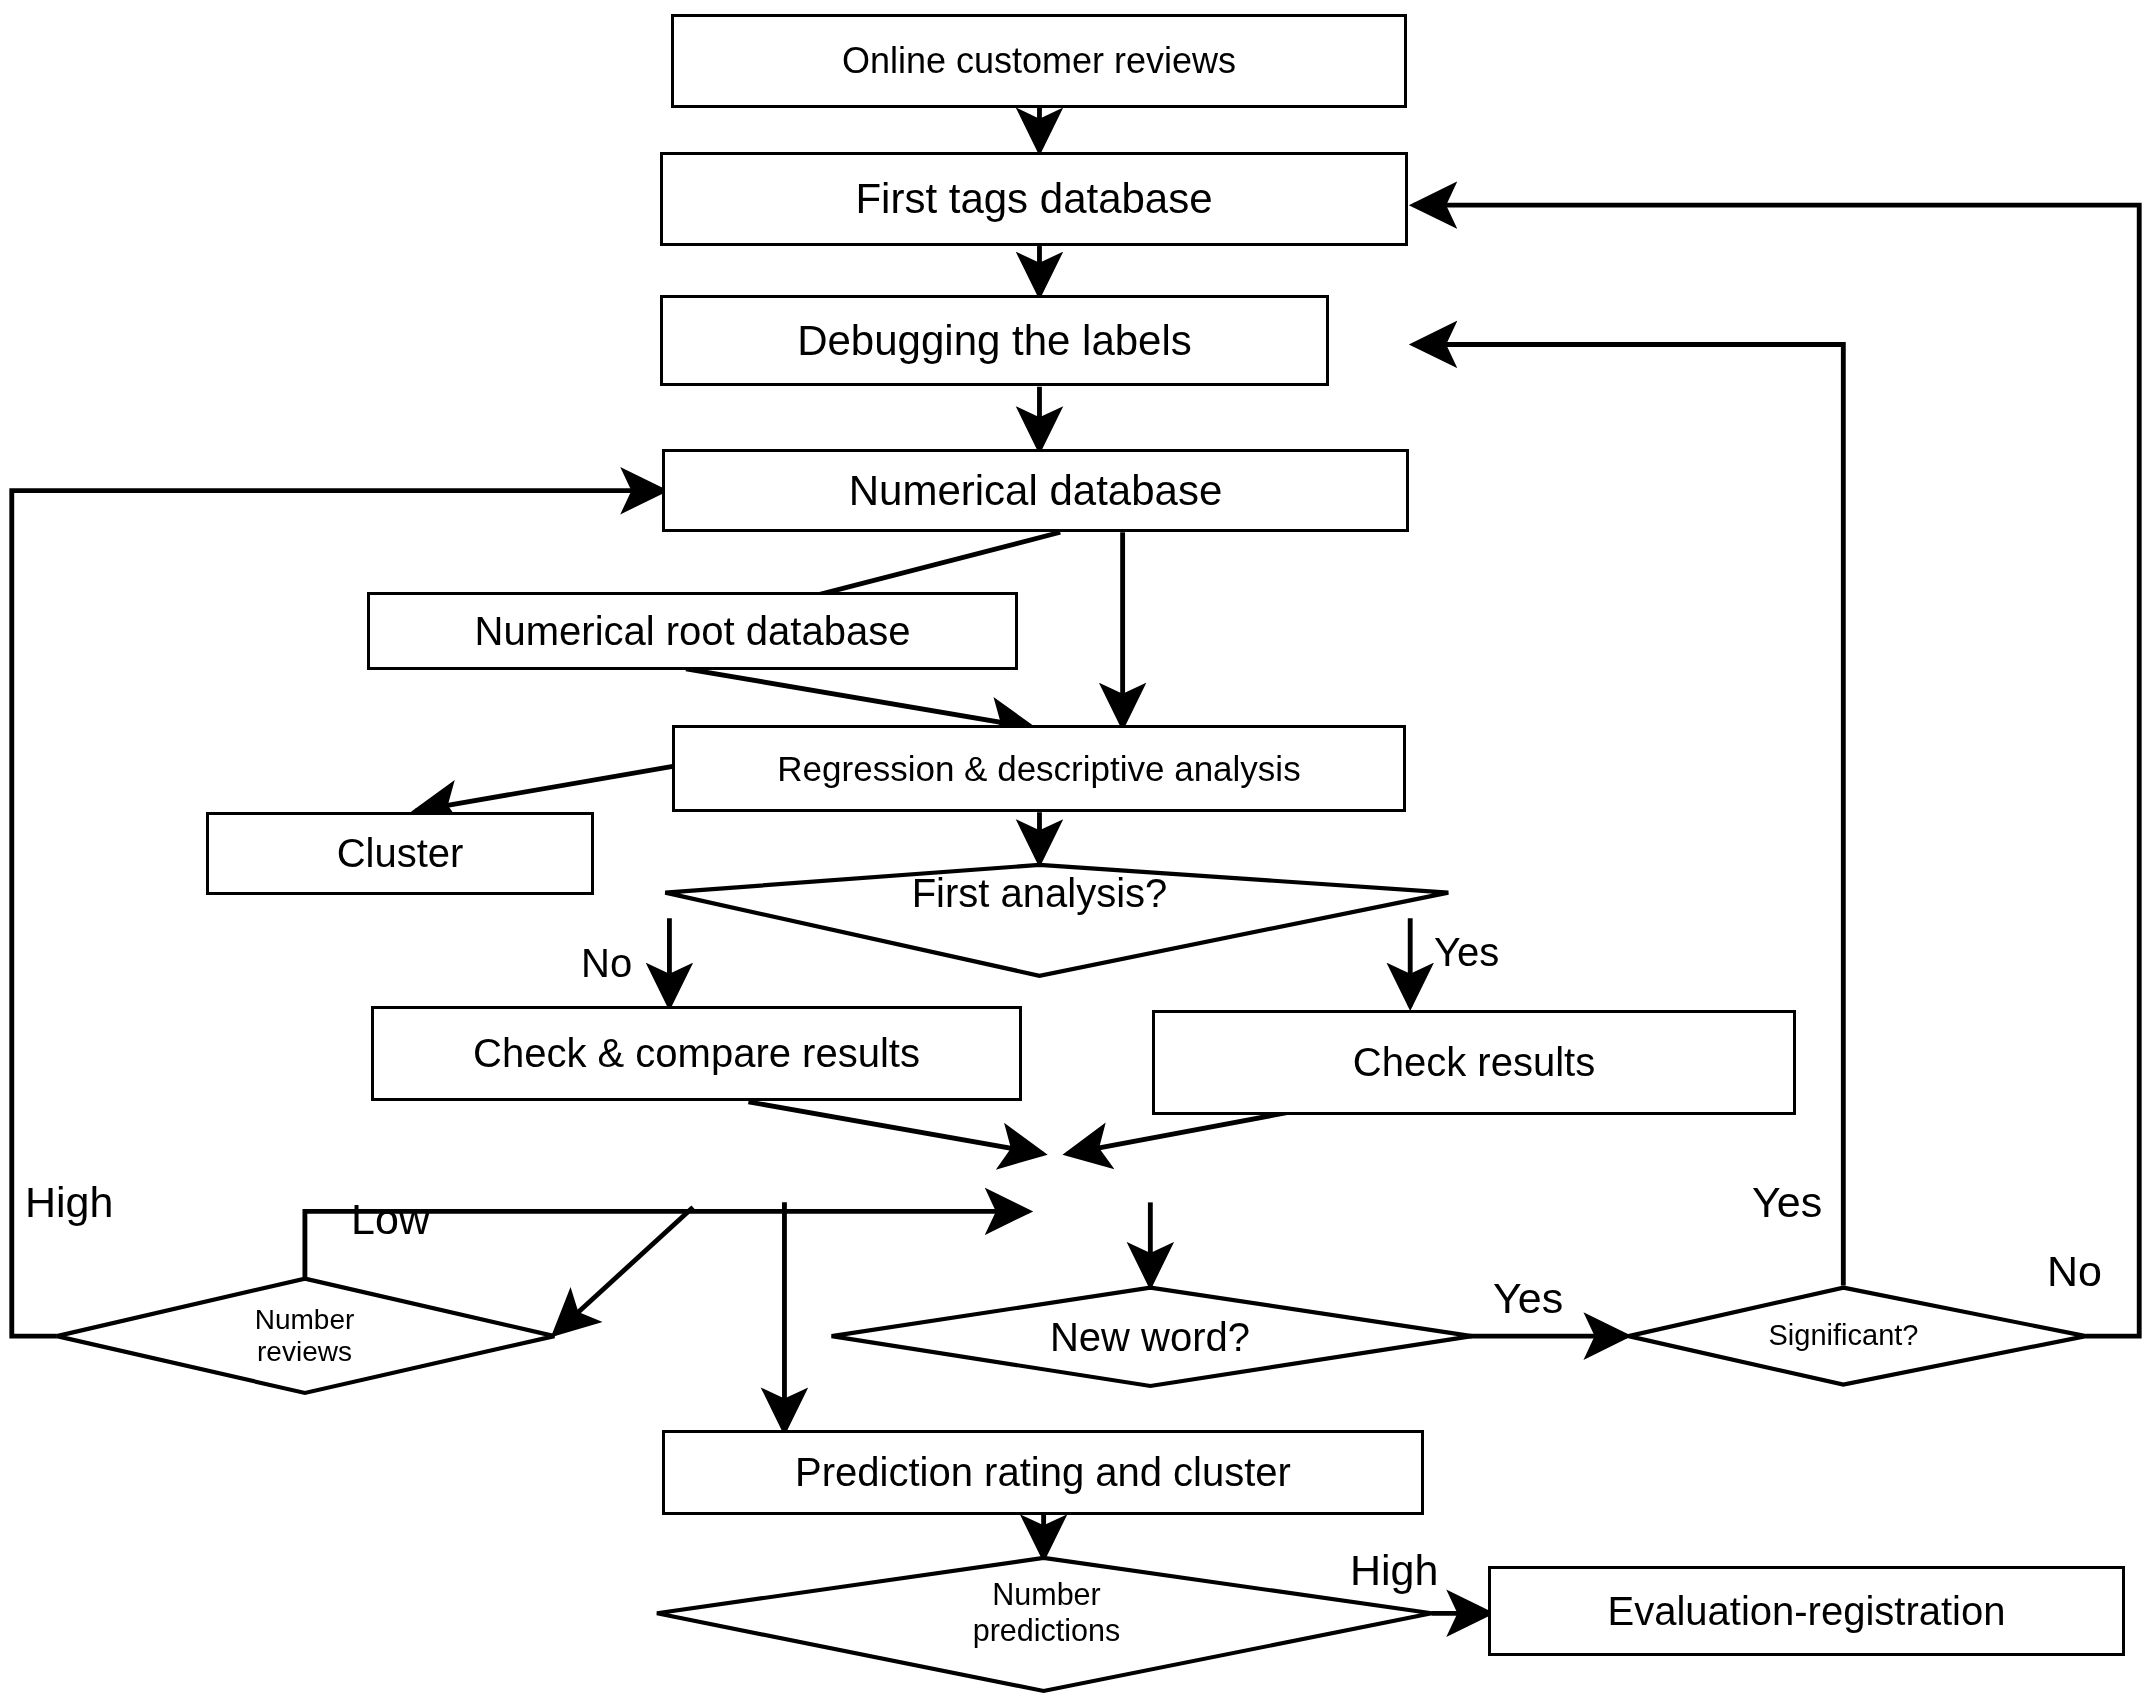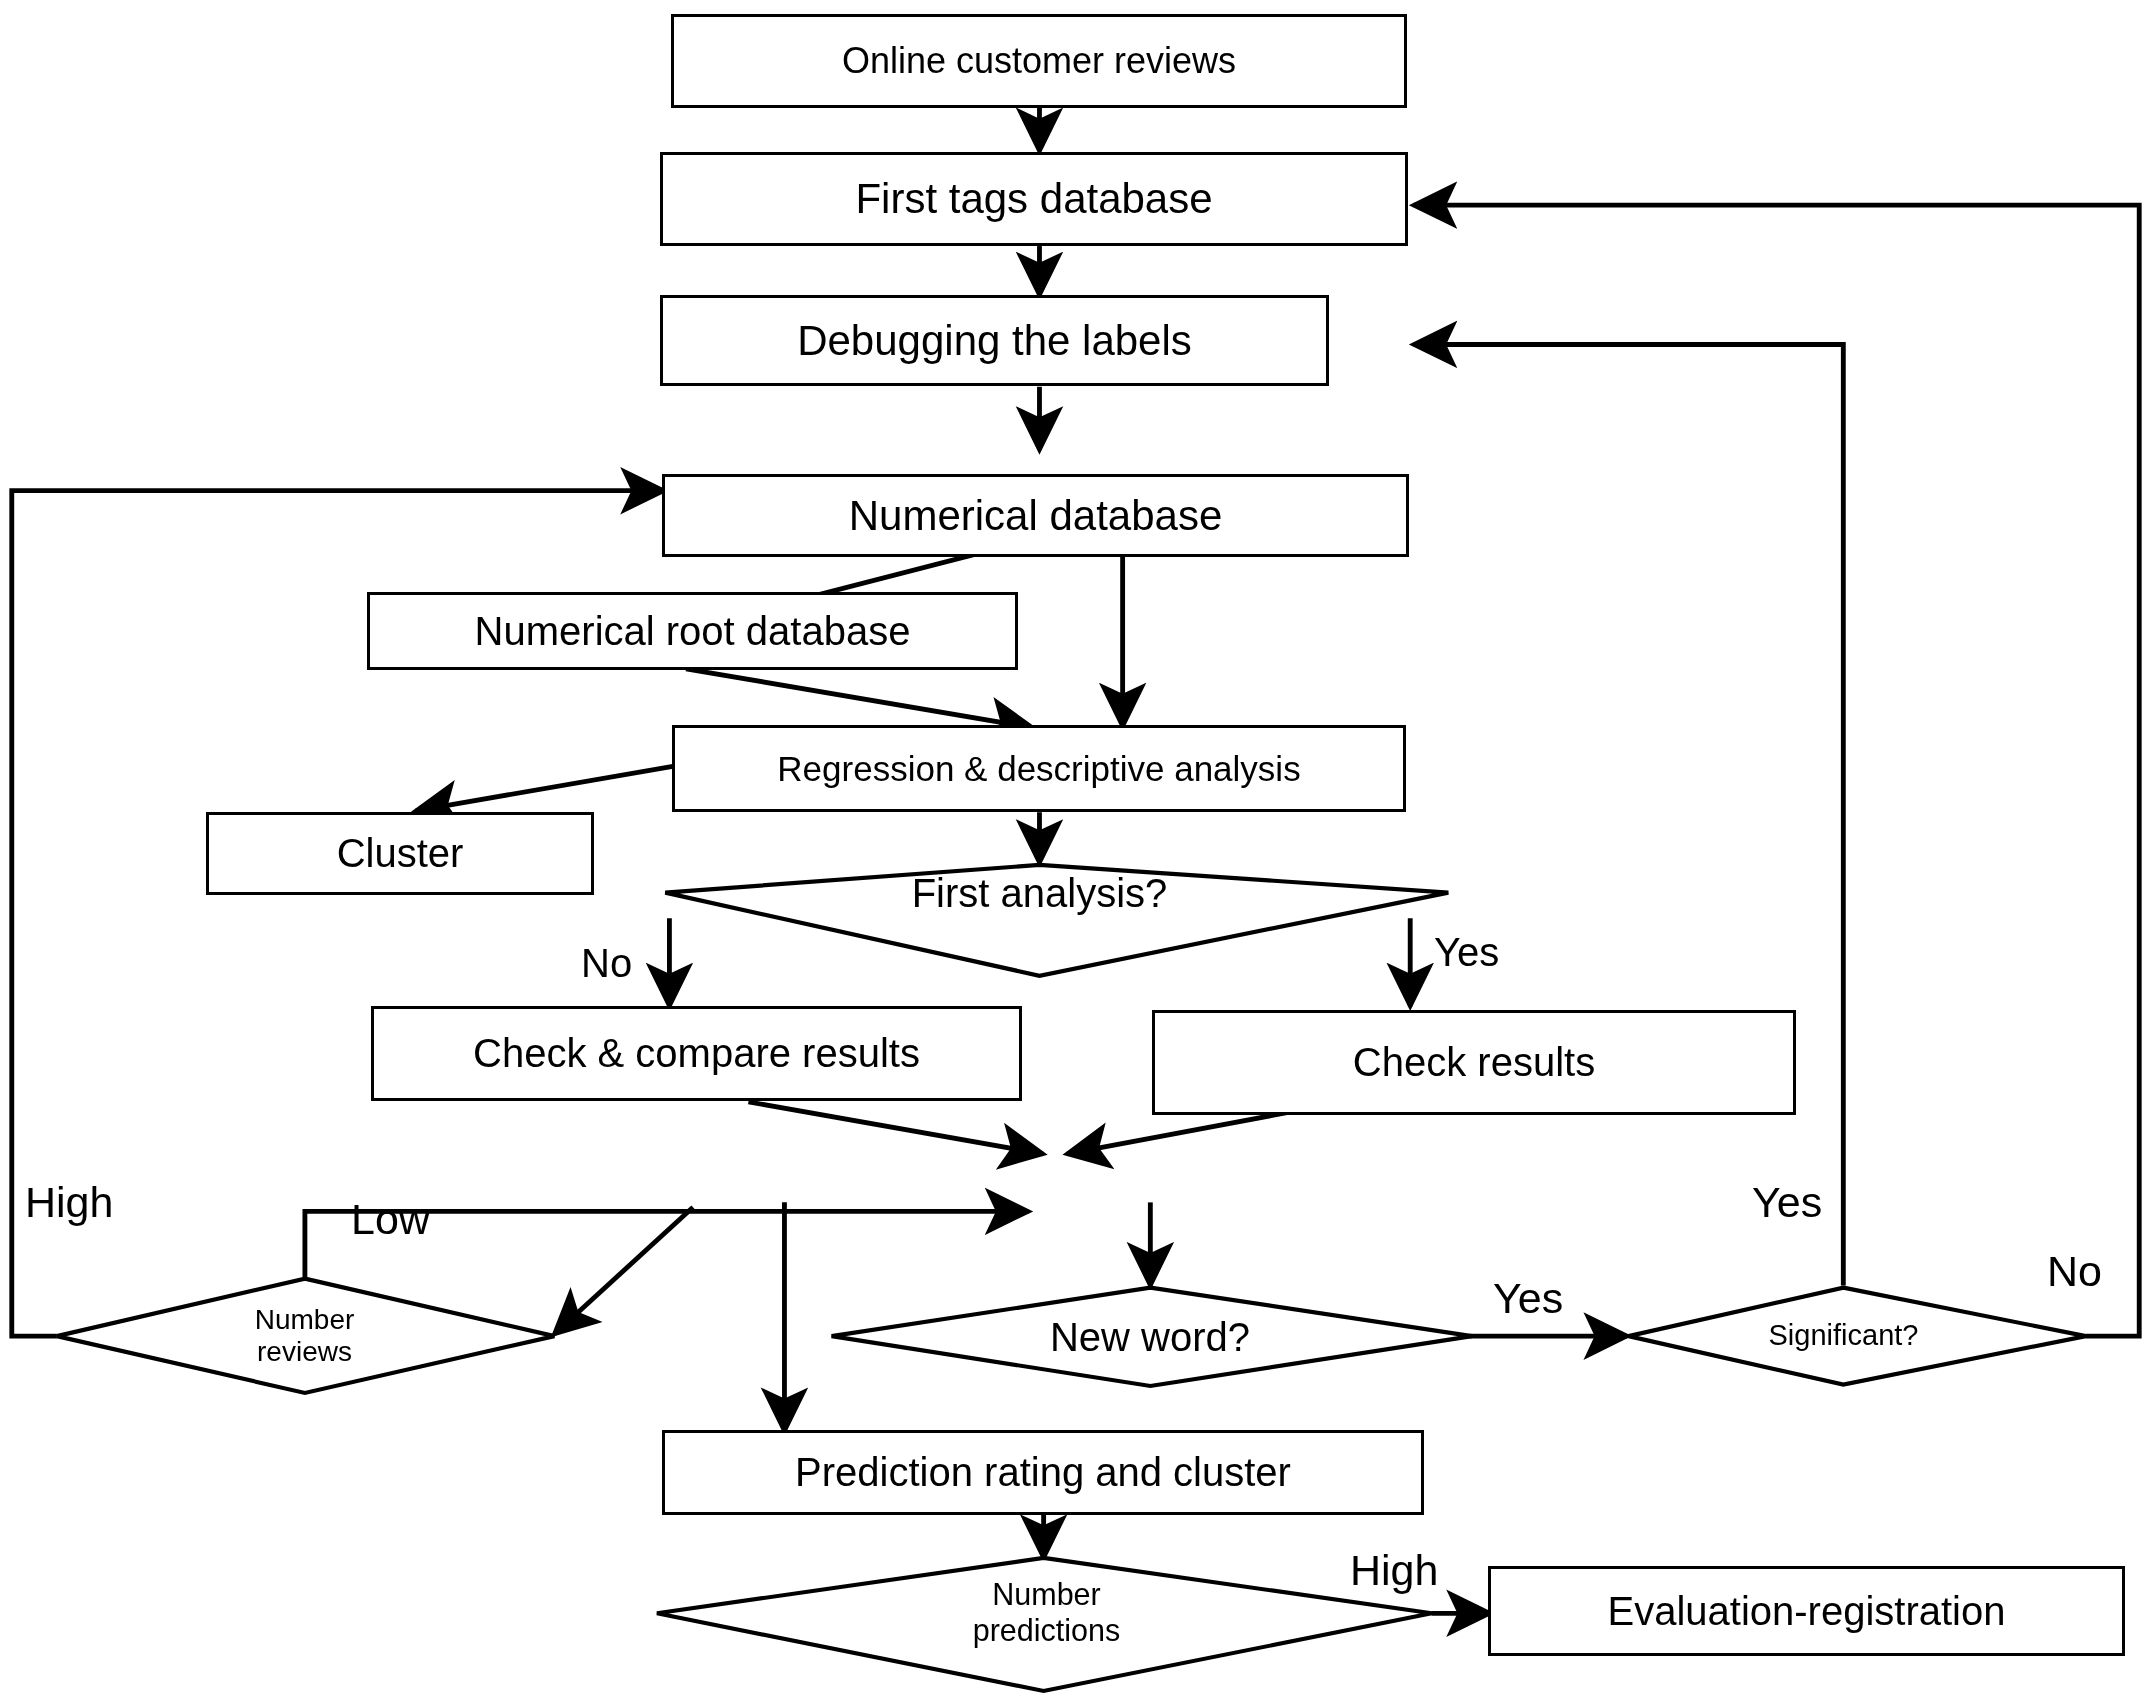--- a/index.html
+++ b/index.html
@@ -77,21 +77,21 @@
   </div>
 
   <div class="node boxnode" style="left:660px;top:152px;width:748px;height:94px;font-size:42px;">
     <span>First tags database</span>
   </div>
 
   <div class="node boxnode" style="left:660px;top:295px;width:669px;height:91px;font-size:42px;">
     <span>Debugging the labels</span>
   </div>
 
-  <div class="node boxnode" style="left:662px;top:449px;width:747px;height:83px;font-size:42px;margin-top:25px;">
+  <div class="node boxnode" style="left:662px;top:449px;width:747px;height:83px;font-size:42px;">
     <span>Numerical database</span>
   </div>
 
   <div class="node boxnode" style="left:672px;top:725px;width:734px;height:87px;font-size:35px;">
     <span>Regression &amp; descriptive analysis</span>
   </div>
 
   <div class="node boxnode" style="left:367px;top:592px;width:651px;height:78px;font-size:40px;">
     <span>Numerical root database</span>
   </div>

